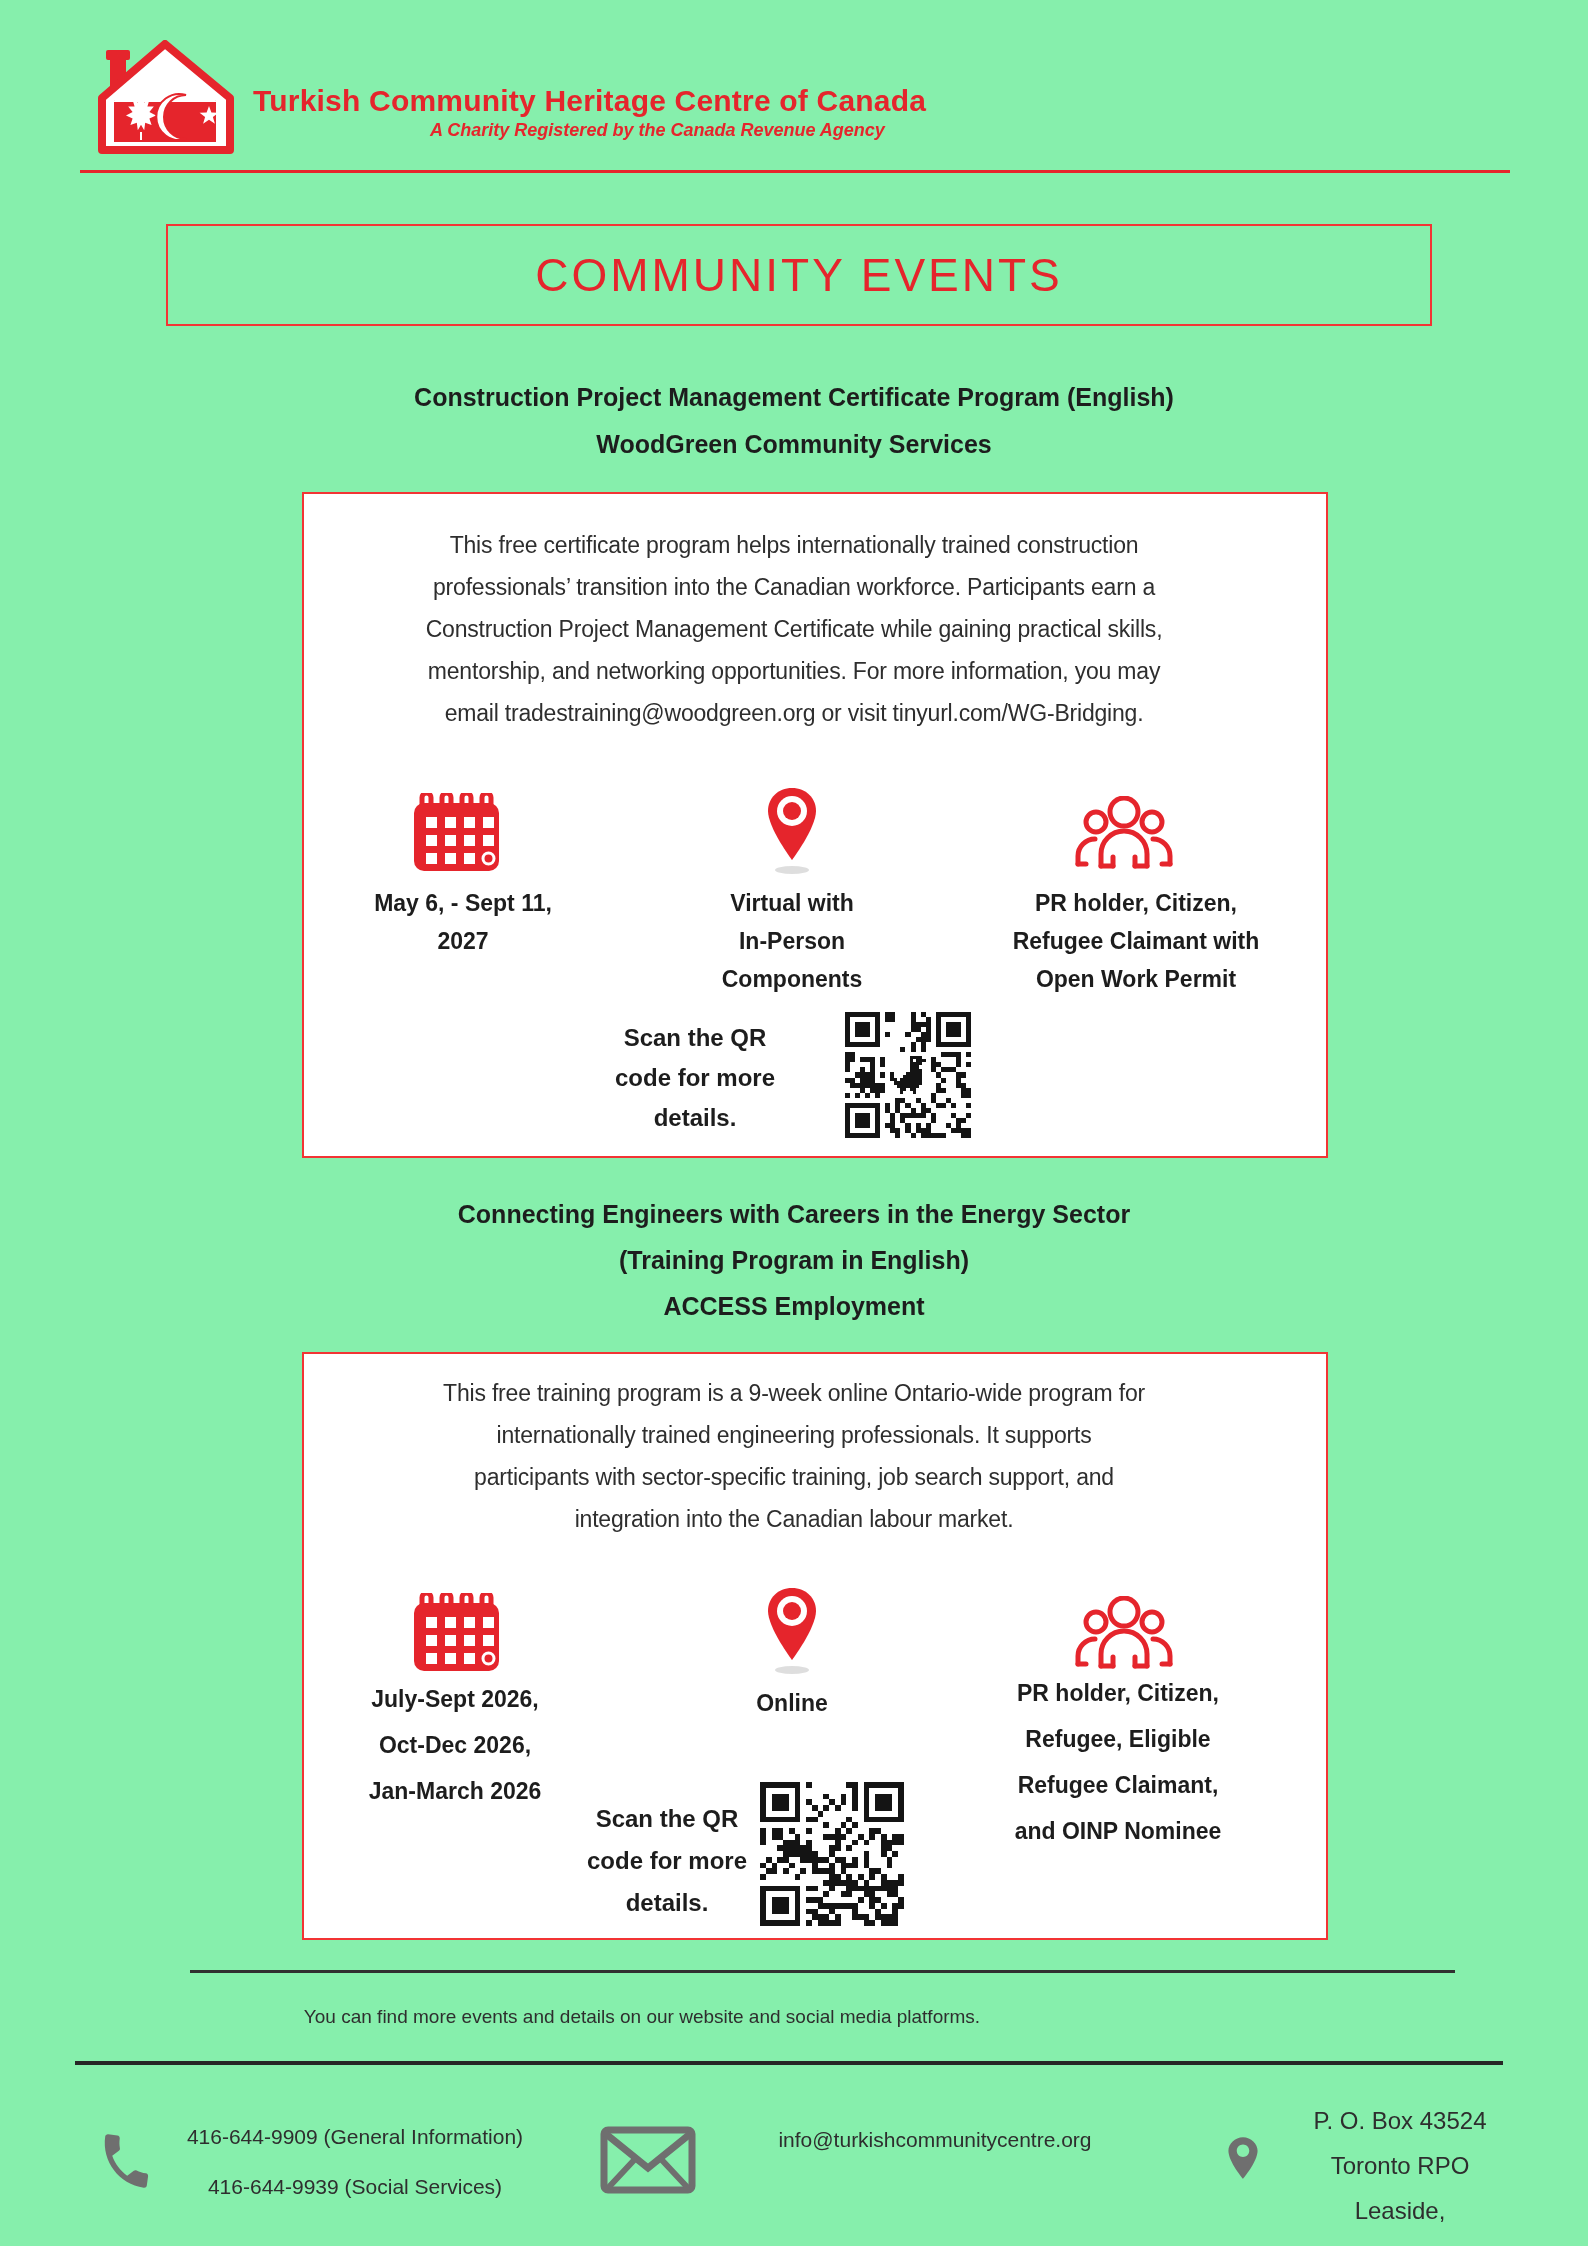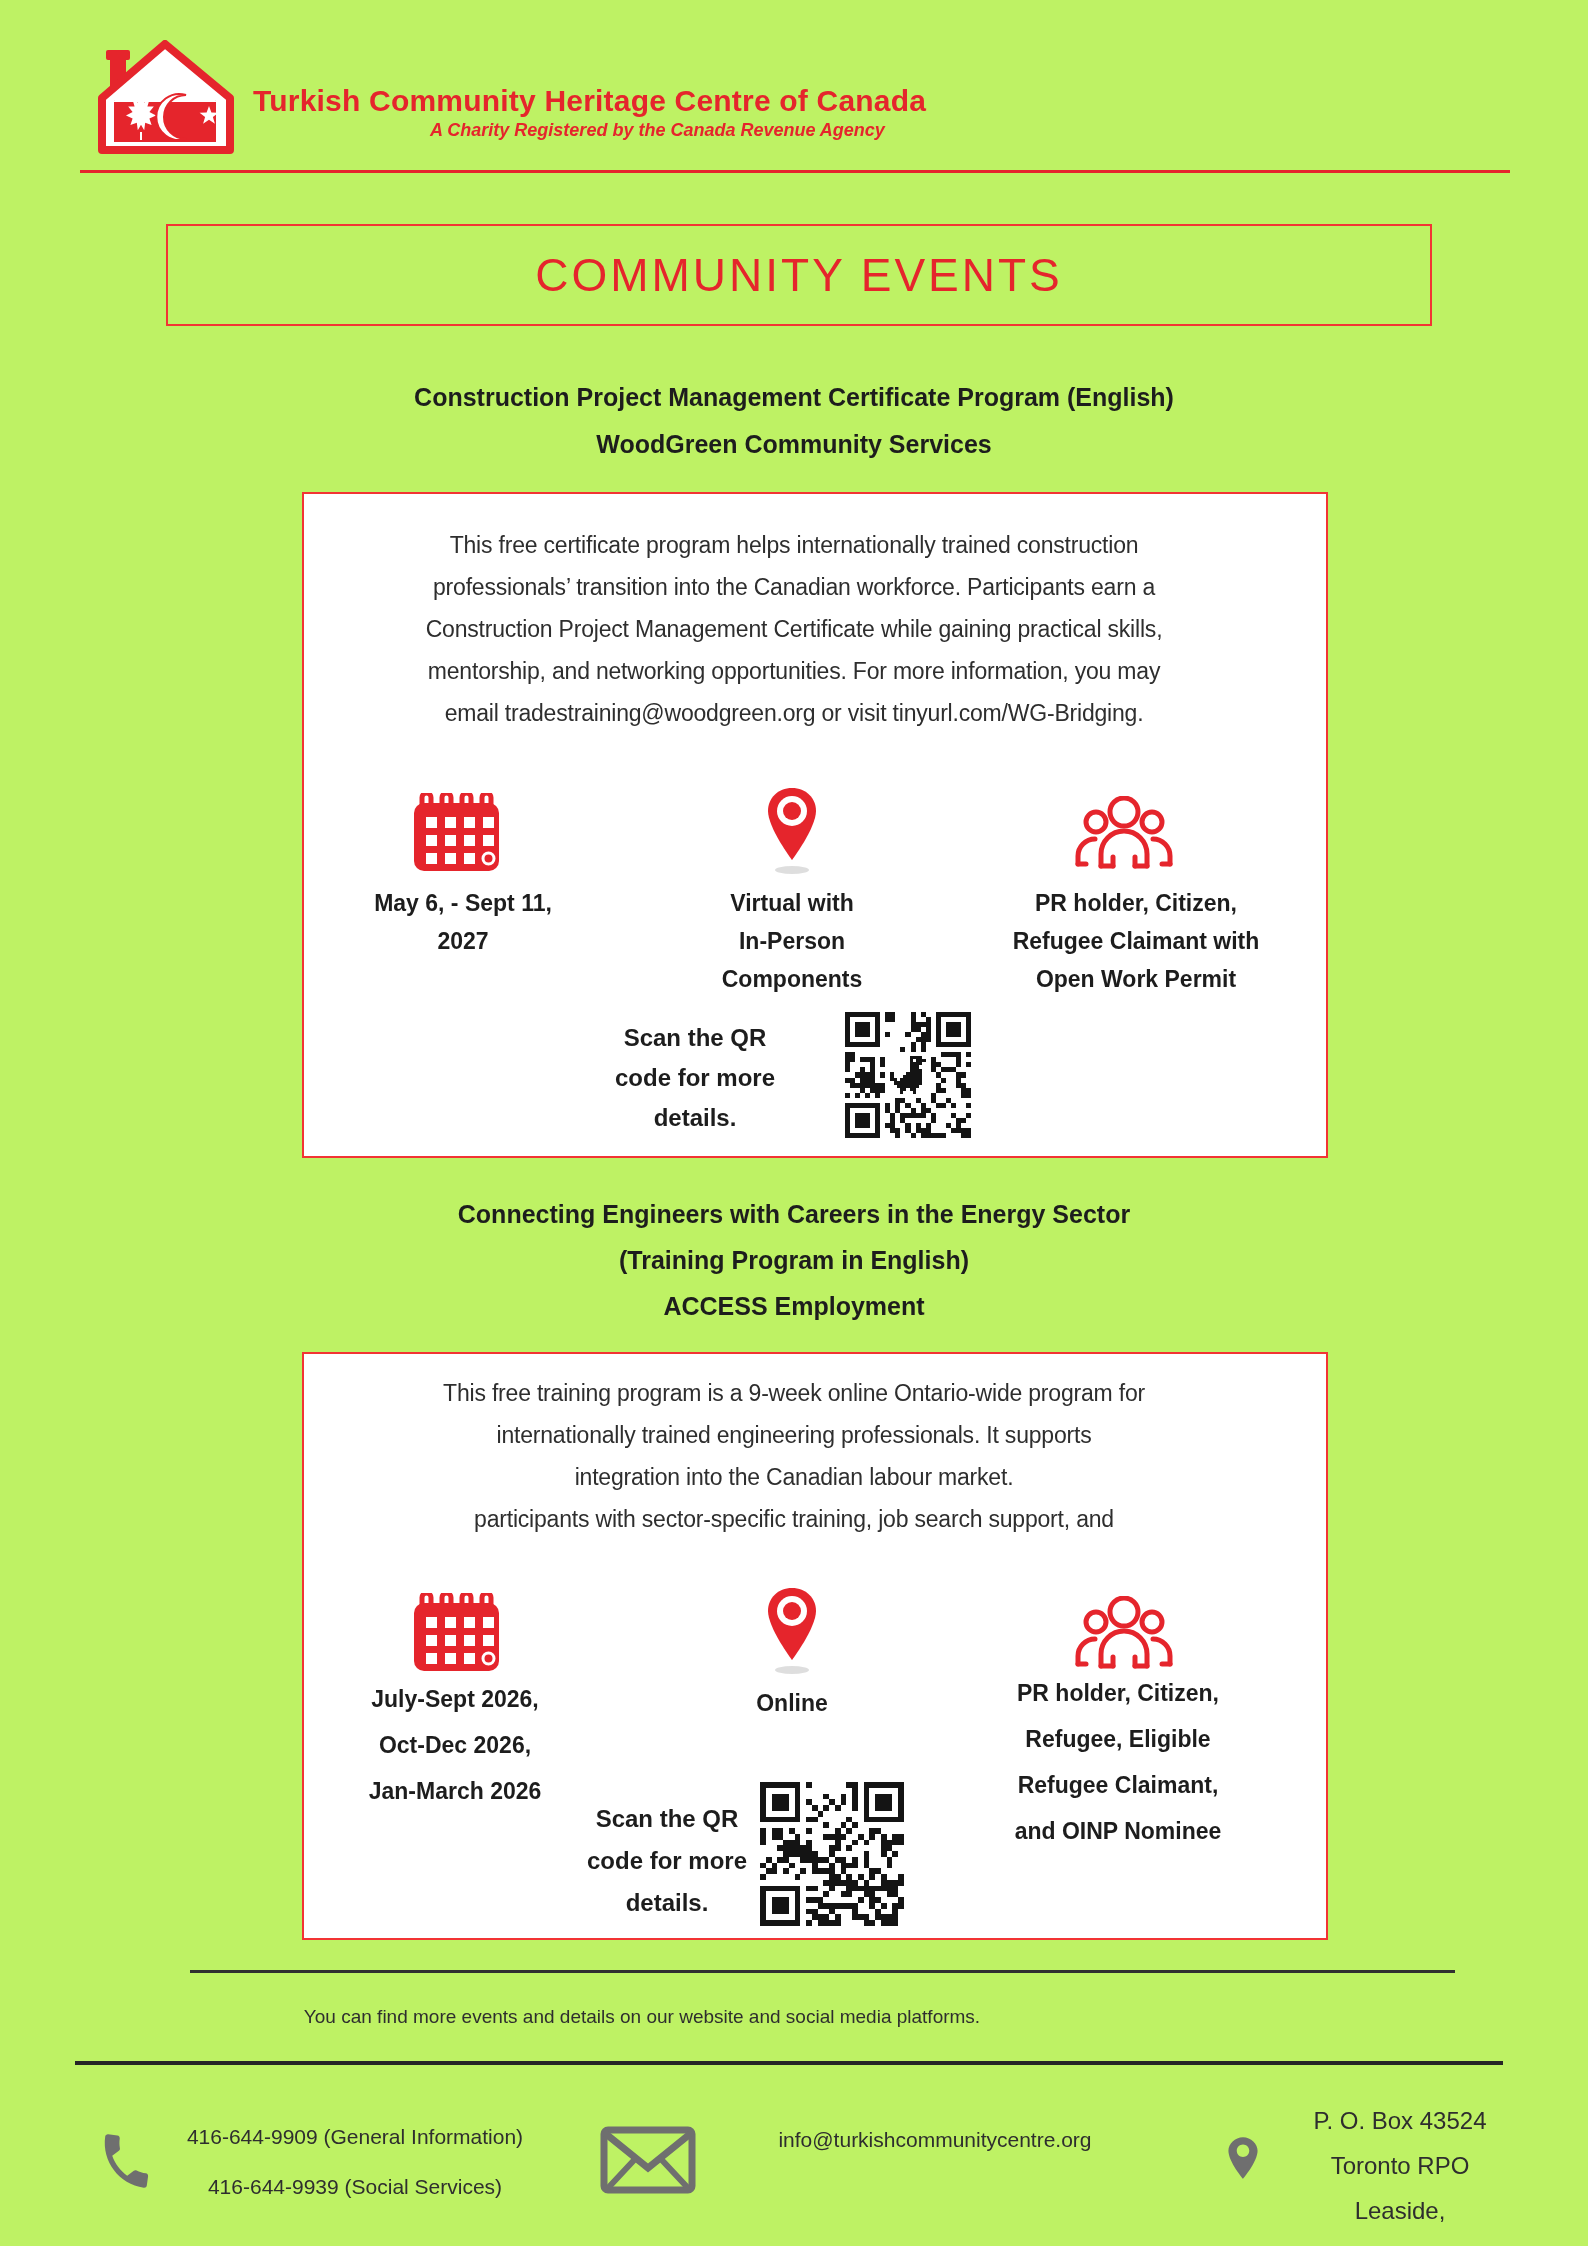--- a/index.html
+++ b/index.html
@@ -1,19 +1,19 @@
 <!DOCTYPE html>
 <html style="--red: #e5252c; --border_red: #f23434; --dark: #1d1d1d; --body_text: #2e2e2e; --gray: #6f6f6f;"><head>
 <meta charset="utf-8">
 <style>
   html,body{margin:0;padding:0;background:#ffffff;}
   .page{
     position:relative;
     width:1588px;height:2246px;
-    background:#bef264;
+    background:#86efac;
     font-family:"Liberation Sans","DejaVu Sans",sans-serif;
     overflow:hidden;
   }
   .abs{position:absolute;}
 
   
   .org-name{
     left:253px;top:84px;
     font-size:30px;font-weight:700;
     color:var(--red,#e5252c);
@@ -448,22 +448,22 @@
     <div>Connecting Engineers with Careers in the Energy Sector</div>
     <div>(Training Program in English)</div>
     <div>ACCESS Employment</div>
   </div>
 
   <div class="abs ev-box e2"></div>
 
   <div class="abs para p2">
     <div>This free training program is a 9-week online Ontario-wide program for</div>
     <div>internationally trained engineering professionals. It supports</div>
+    <div>participants with sector-specific training, job search support, and</div>
     <div>integration into the Canadian labour market.</div>
-    <div>participants with sector-specific training, job search support, and</div>
   </div>
 
   <svg class="abs" style="left:412px;top:1593px" width="88" height="80" viewBox="0 0 88 80">
     <rect x="10" y="0" width="9" height="20" rx="4.5" fill="none" stroke="#e5252c" stroke-width="5"></rect>
     <rect x="30" y="0" width="9" height="20" rx="4.5" fill="none" stroke="#e5252c" stroke-width="5"></rect>
     <rect x="50" y="0" width="9" height="20" rx="4.5" fill="none" stroke="#e5252c" stroke-width="5"></rect>
     <rect x="70" y="0" width="9" height="20" rx="4.5" fill="none" stroke="#e5252c" stroke-width="5"></rect>
     <rect x="2" y="10" width="85" height="68" rx="10" fill="#e5252c"></rect>
     <g fill="#ffffff">
       <rect x="14" y="24" width="11" height="11"></rect>

